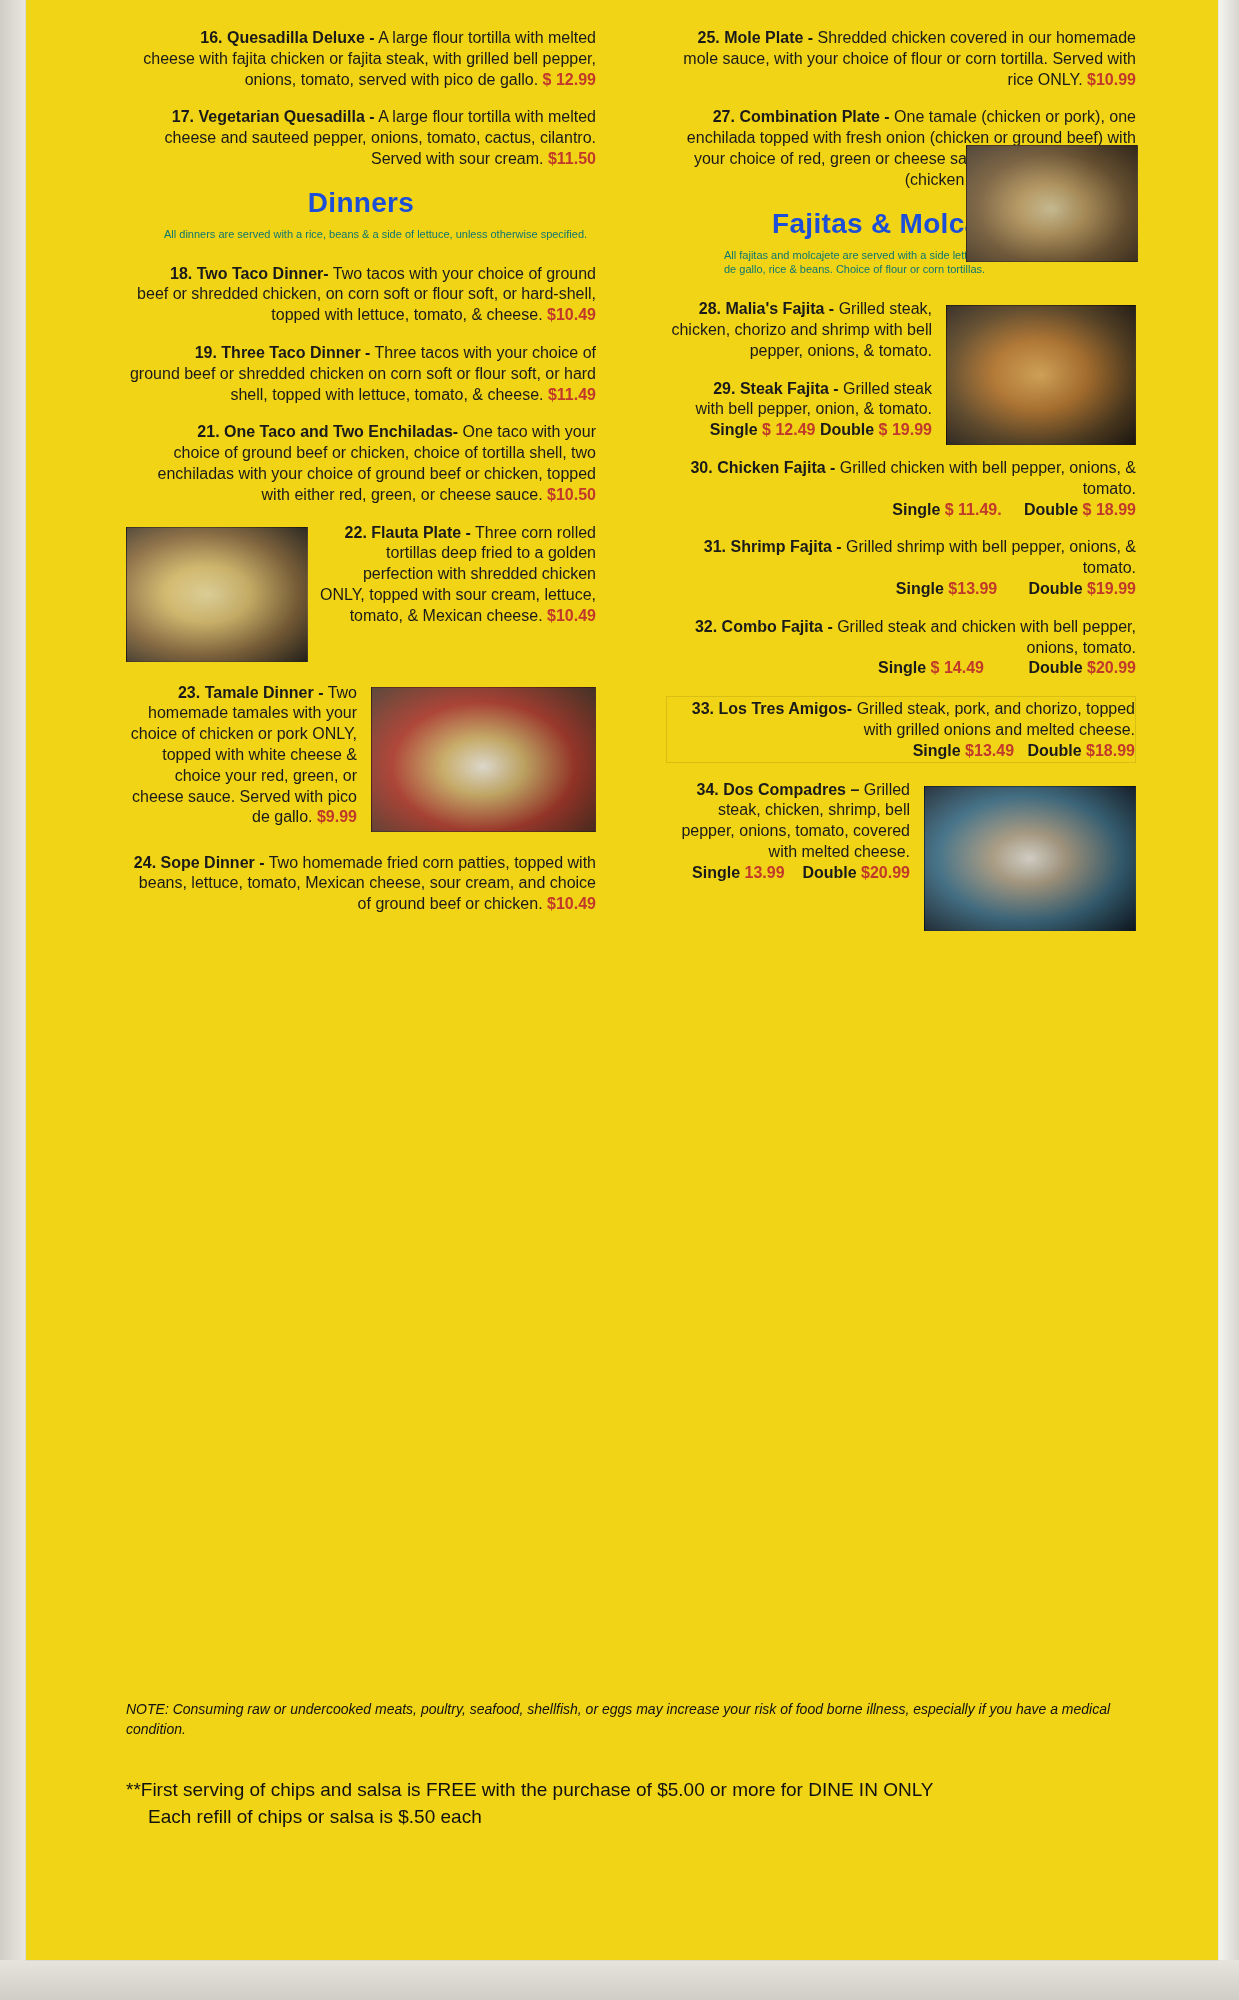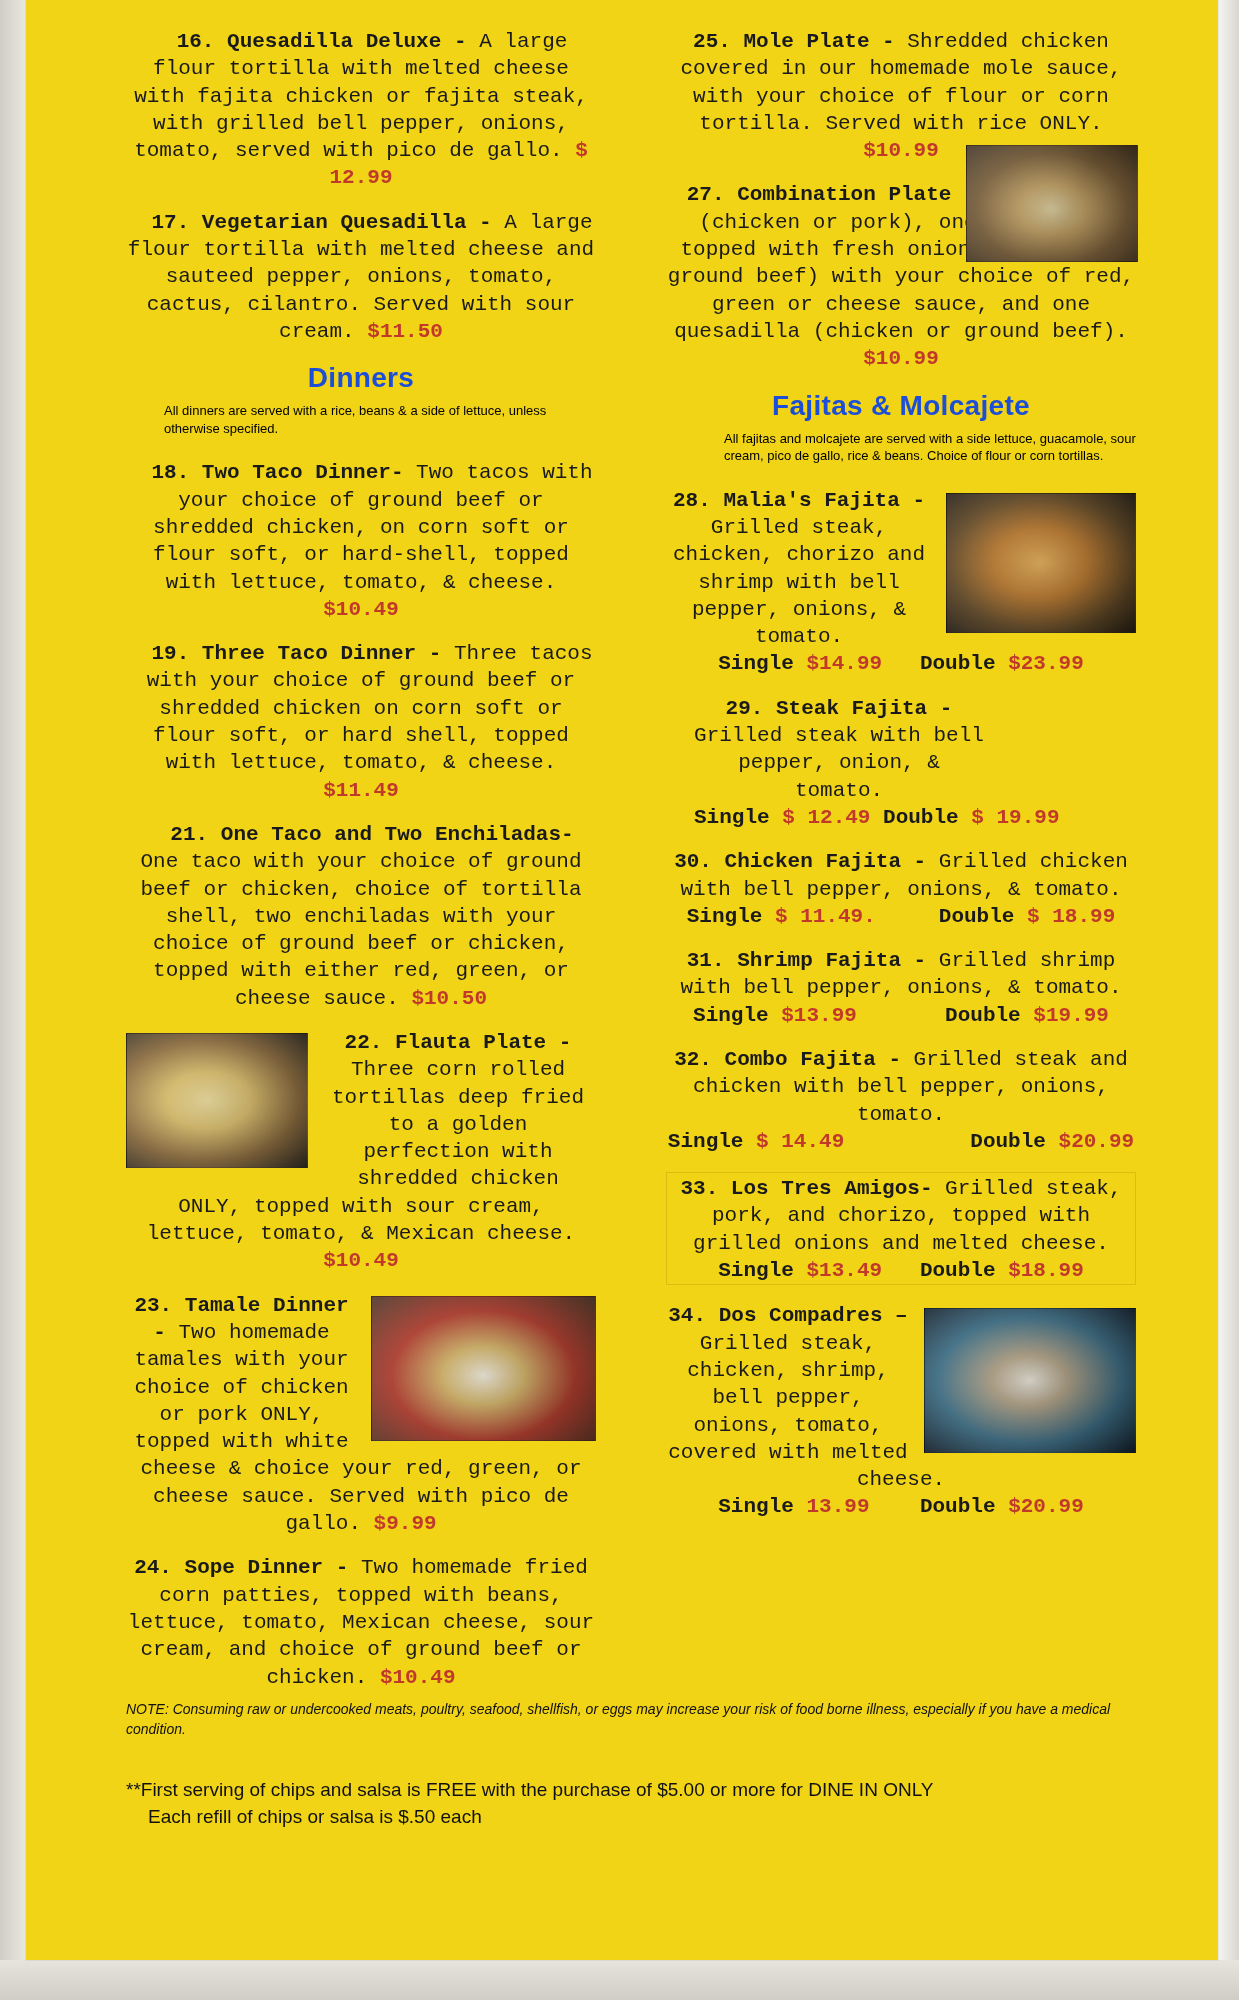--- a/index.html
+++ b/index.html
@@ -40,25 +40,24 @@
     width: 470px;
   }
   .col-right {
     position: absolute;
     left: 640px;
     top: 28px;
     width: 470px;
   }
   .item {
     margin-bottom: 17px;
-    font-size: 21px;
+    font-size: 16px;
     line-height: 1.30;
     color: #1a1a1a;
-    text-align: center;
-    font-family: Liberation Mono, monospace;
+    text-align: right;
   }
   .item .num {
     font-weight: bold;
   }
   .item .nm {
     font-weight: bold;
   }
   .price {
     color: #c0392b;
     font-weight: bold;
@@ -68,23 +67,23 @@
   }
   .section-title {
     text-align: center;
     color: #1d4ed8;
     font-weight: bold;
     font-size: 28px;
     margin: 14px 0 8px 0;
     letter-spacing: 0.3px;
   }
   .section-note {
-    font-size: 13px;
+    font-size: 11px;
     line-height: 1.35;
-    color: #000000;
+    color: #0f766e;
     margin: 0 0 22px 0;
     padding-left: 38px;
   }
   .section-note.center-ish {
     padding-left: 58px;
   }
   .fajita-line {
     font-weight: bold;
     color: #1a1a1a;
   }
@@ -287,27 +286,20 @@
         </div>
 
         <div class="section-title">Fajitas &amp; Molcajete</div>
         <div class="section-note center-ish">All fajitas and molcajete are served with a side lettuce, guacamole, sour cream, pico de gallo, rice &amp; beans. Choice of flour or corn tortillas.</div>
 
         <div class="item">
           <div class="photo p28"></div>
           <span class="num">28.</span>
           <span class="nm">Malia's Fajita -</span>
           <span>Grilled steak, chicken, chorizo and shrimp with bell pepper, onions, &amp; tomato.</span>
-          <div class="fajita-line">
-            <span class="sgl">Single</span>
-            <span class="price">$14.99</span>
-            &nbsp;
-            <span class="sgl">Double</span>
-            <span class="price">$23.99</span>
-          </div>
         </div>
 
         <div class="item" style="width:290px;margin-left:28px;">
           <span class="num">29.</span>
           <span class="nm">Steak Fajita -</span>
           <span>Grilled steak with bell pepper, onion, &amp; tomato.</span>
           <div class="fajita-line" style="white-space:nowrap;">
             <span class="sgl">Single</span>
             <span class="price">$ 12.49</span>
             <span class="sgl">Double</span>

